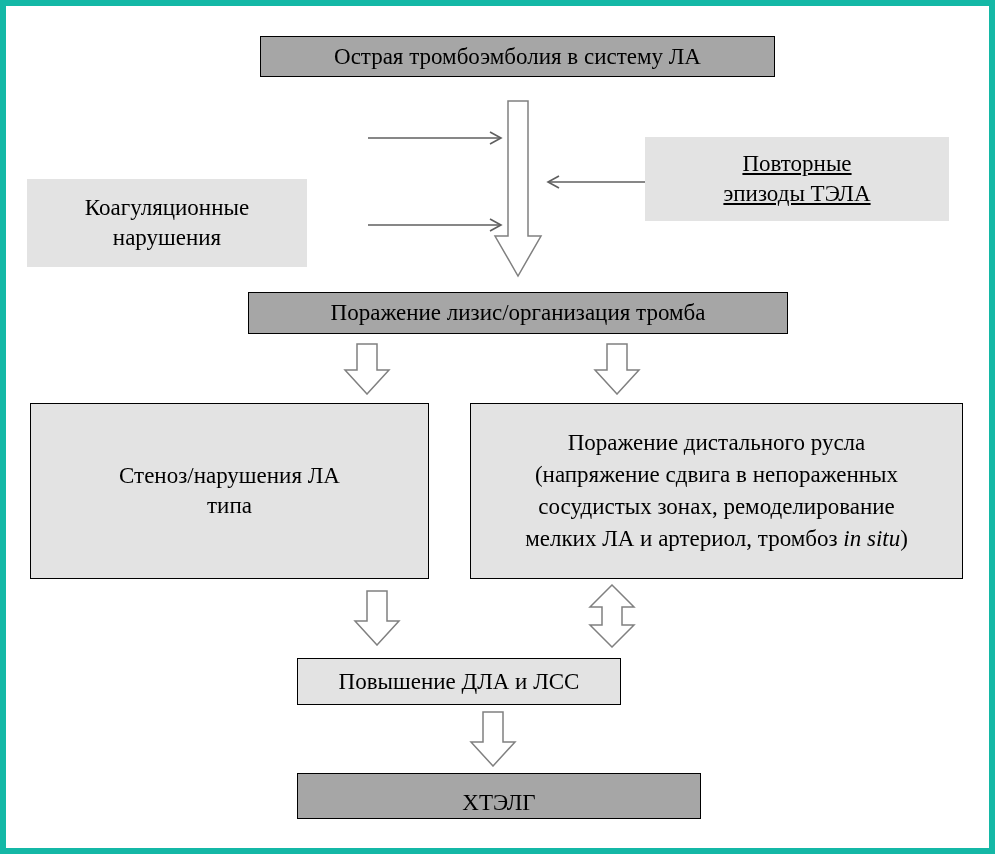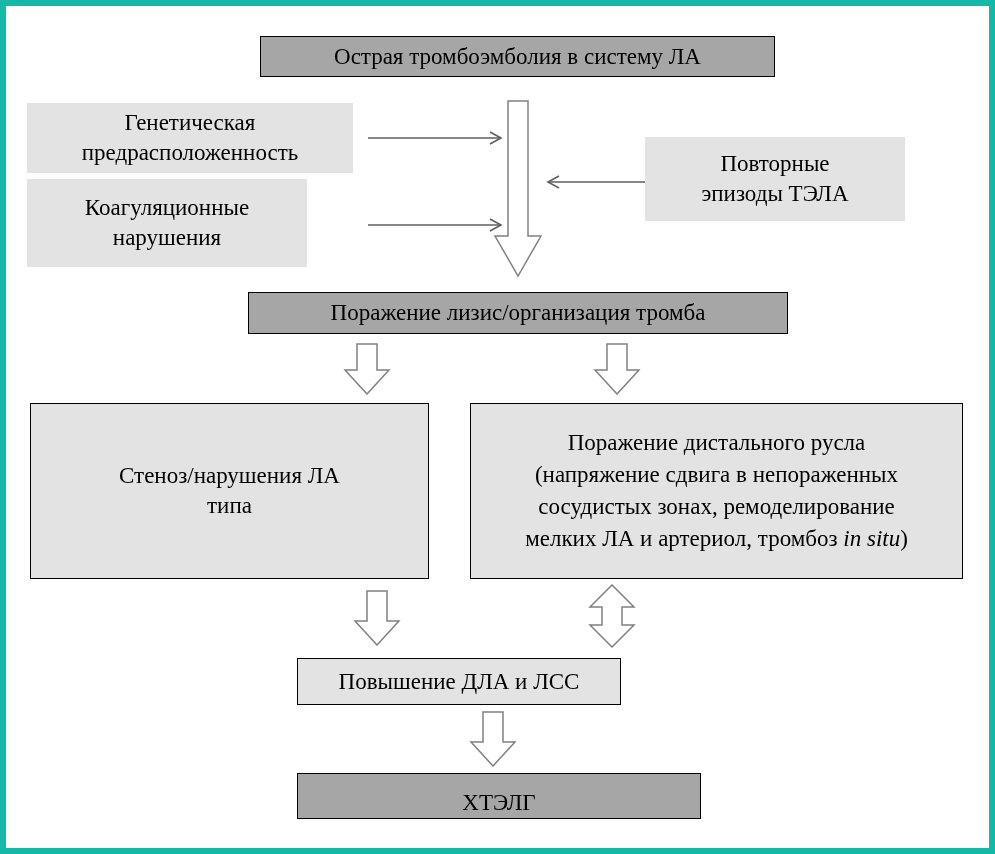--- a/index.html
+++ b/index.html
@@ -38,21 +38,21 @@
 
   .it { font-style: italic; }
 
   
   #box-acute        { left: 254px; top: 30px;  width: 515px; height: 41px; }
   #arrow-main       { left: 487px; top: 94px; }
   #box-genetic      { left: 21px;  top: 97px;  width: 326px; height: 70px; }
   #box-coagulation  { left: 21px;  top: 173px; width: 280px; height: 88px; }
   #arrow-genetic    { left: 362px; top: 124px; }
   #arrow-coag       { left: 362px; top: 211px; }
-  #box-recurrent    { left: 639px; top: 131px; width: 260px; height: 84px; }
+  #box-recurrent    { left: 639px; top: 131px; width: 304px; height: 84px; text-decoration: underline; }
   #arrow-recurrent  { left: 539px; top: 168px; }
   #box-lysis        { left: 242px; top: 286px; width: 540px; height: 42px; }
   #arrow-lysis-left  { left: 337px; top: 337px; }
   #arrow-lysis-right { left: 587px; top: 337px; }
   #box-stenosis     { left: 24px;  top: 397px; width: 399px; height: 176px; }
   #box-distal       { left: 464px; top: 397px; width: 493px; height: 176px; line-height: 32px; }
   #arrow-stenosis   { left: 347px; top: 584px; }
   #arrow-distal     { left: 582px; top: 578px; }
   #box-pressure     { left: 291px; top: 652px; width: 324px; height: 47px; }
   #arrow-pressure   { left: 463px; top: 705px; }
@@ -64,24 +64,20 @@
 <div class="frame">
 
   <div id="box-acute" class="box dark">
     <span>Острая тромбоэмболия в систему ЛА</span>
   </div>
 
   <svg id="arrow-main" class="arr" width="50" height="178">
     <polygon class="hollow" points="15,1 35,1 35,136 48,136 25,176 2,136 15,136"></polygon>
   </svg>
 
-  <div id="box-genetic" class="box light">
-    <span>Генетическая</span>
-    <span>предрасположенность</span>
-  </div>
 
   <div id="box-coagulation" class="box light">
     <span>Коагуляционные</span>
     <span>нарушения</span>
   </div>
 
   <svg id="arrow-genetic" class="arr" width="136" height="16">
     <line class="thinline" x1="0" y1="8" x2="132" y2="8"></line>
     <polyline class="thinline" points="122,2 133,8 122,14"></polyline>
   </svg>

